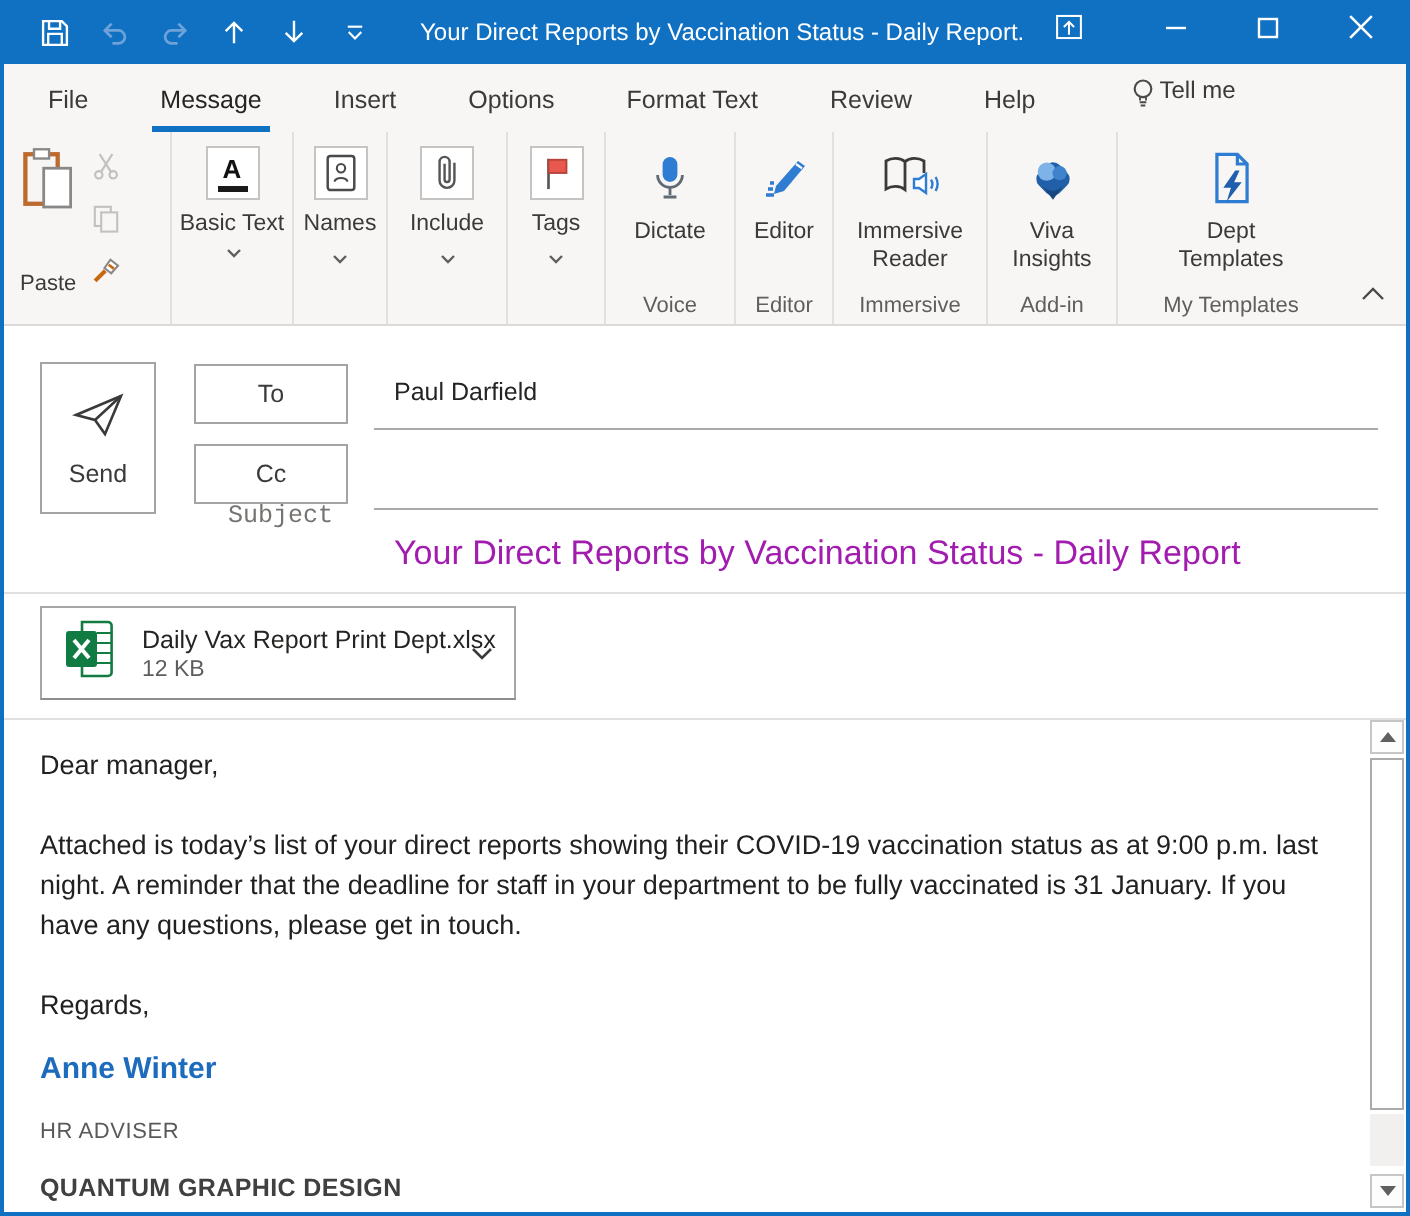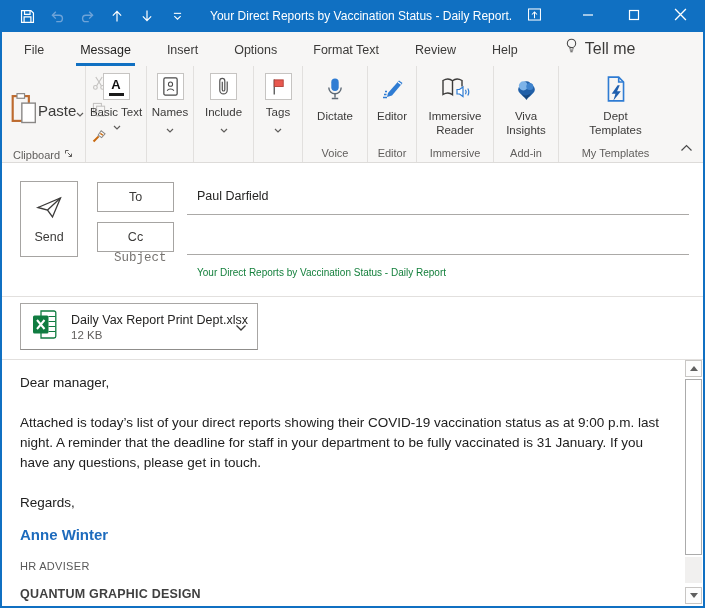--- a/index.html
+++ b/index.html
@@ -16,50 +16,50 @@
   .qat-btn { width:22px; height:22px; display:flex; align-items:center; justify-content:center; cursor:default; }
   .qat-btn svg { display:block; }
   .win-title { font-size:12px; color:#fff; margin-left:22px; white-space:nowrap; overflow:hidden; }
   .win-controls { margin-left:auto; display:flex; align-items:stretch; height:32px; }
   .win-btn { width:46px; display:flex; align-items:center; justify-content:center; }
   .popout-btn { margin-right:8px; }
   
   .menubar { height:34px; background:#f7f6f5; display:flex; align-items:flex-end; padding:0 0 0 18px; }
   .menu-item { font-size:12.5px; color:#3b3a39; padding:0 4px 9px 4px; margin-right:28px; white-space:nowrap;margin-top:28px; }
   .menu-item.active { color:#252423; border-bottom:3px solid #1070c2; padding-bottom:6px; font-weight:400; }
-  .tellme { display:flex; align-items:flex-end; gap:6px; padding-bottom:8px; margin-left:14px; font-size:16px; color:#3b3a39; }
+  .tellme { display:flex; align-items:flex-start; gap:1px; padding-bottom:8px; margin-left:14px; font-size:12px; color:#3b3a39; }
   
   .ribbon { height:97px; background:#f7f6f5; display:flex; border-bottom:1px solid #dddbd9; position:relative; }
   .rgroup { display:flex; flex-direction:column; border-right:1px solid #e2e0de; }
   .rgroup-body { flex:1; display:flex; align-items:flex-start; justify-content:center; padding-top:7px; }
   .rgroup-label { height:18px; font-size:11px; color:#605e5c; text-align:center; display:flex; align-items:center; justify-content:center; gap:4px; }
   .rbtn { display:flex; flex-direction:column; align-items:center; font-size:11.5px; color:#3b3a39; line-height:14px; text-align:center; }
   .rbtn .boxicon { width:27px; height:27px; background:#fff; border:1px solid #c6c4c2; display:flex; flex-direction:column; align-items:center; justify-content:center; margin-bottom:5px; }
   .rbtn .lbl { max-width:56px; }
   .chev { display:block; margin-top:3px; }
   .chev-inline { display:inline-block; margin-left:2px; }
   
   .clip-cols { display:flex; gap:4px; padding:7px 6px 0 8px; }
-  .paste-btn { display:flex; flex-direction:row; align-items:center; font-size:15px; color:#3b3a39; }
+  .paste-btn { display:flex; flex-direction:column; align-items:center; font-size:11px; color:#3b3a39;gap:27px; }
   .mini-col { display:flex; flex-direction:column; gap:6px; padding-top:2px; }
   .mini-btn { width:22px; height:20px; display:flex; align-items:center; justify-content:center; }
   .atext { font-weight:bold; font-size:13px; color:#111; line-height:13px; }
   .abar { width:15px; height:3px; background:#1a1a1a; margin-top:2px; }
   .collapse-btn { position:absolute; right:10px; bottom:6px; }
   
   .header { position:relative; height:133px; background:#fff; }
   .send-btn { position:absolute; left:18px; top:18px; width:58px; height:76px; border:1px solid #a6a4a2; background:#fff;
     display:flex; flex-direction:column; align-items:center; justify-content:center; gap:8px; font-size:12.5px; color:#3b3a39; }
   .field-btn { position:absolute; left:95px; width:77px; height:30px; border:1px solid #a6a4a2; background:#fff;
     display:flex; align-items:center; justify-content:center; font-size:12.5px; color:#3b3a39; }
   .to-btn { top:19px; } .cc-btn { top:59px; }
   .field-value { position:absolute; left:195px; font-size:12.5px; color:#252423; }
   .field-line { position:absolute; left:185px; right:14px; height:1px; background:#aba9a7; }
   .subject-label { position:absolute; left:112px; top:88px; font-size:12.5px; color:#767370;font-family:Liberation Mono, monospace; }
-  .subject-value { position:absolute; left:195px; top:104px; font-size:10px; color:#15803d; }
+  .subject-value { position:absolute; left:195px; top:104px; font-size:17px; color:#a21caf; }
   .header-divider { height:1px; background:#e2e0de; }
   
   .attach-well { height:63px; background:#fff; border-bottom:1px solid #e2e0de; position:relative; }
   .attach-chip { position:absolute; left:18px; top:6px; width:238px; height:47px; border:1px solid #a8a6a4; border-bottom-color:#8f8d8b; background:#fff;
     display:flex; align-items:center; padding:0 10px 0 10px; gap:10px; }
   .attach-text { flex:1; min-width:0; }
   .attach-name { font-size:12.5px; color:#252423; white-space:nowrap; }
   .attach-size { font-size:11.5px; color:#605e5c; margin-top:2px; }
   
   .mailbody { position:relative; height:245px; background:#fff; padding:13px 40px 0 18px; font-size:13.5px; color:#212121; line-height:20px; }

